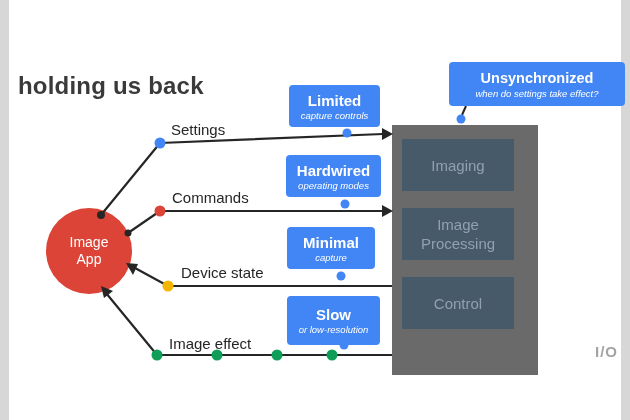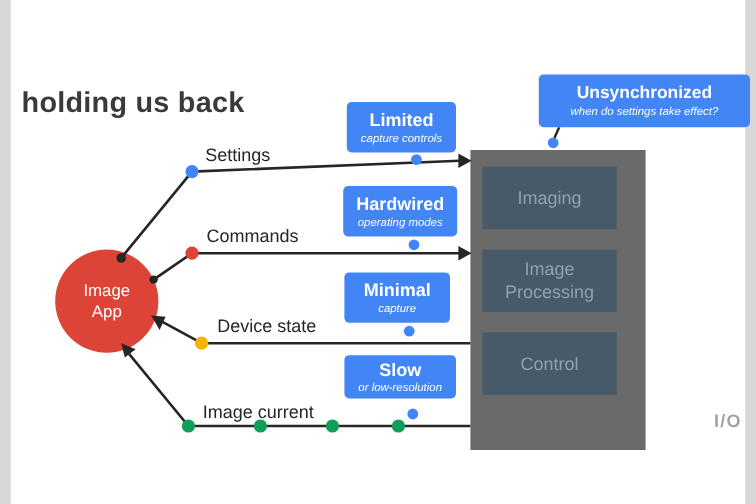--- a/index.html
+++ b/index.html
@@ -102,35 +102,35 @@
     <circle cx="341" cy="276" r="4.5" fill="#4285f4"></circle>
     <circle cx="344" cy="345" r="4.5" fill="#4285f4"></circle>
 
     <line x1="466" y1="106" x2="462" y2="115" stroke="#262626" stroke-width="2"></line>
     <circle cx="461" cy="119" r="4.5" fill="#4285f4"></circle>
   </svg>
 
   <div class="wire-label" style="left:171px;top:121px">Settings</div>
   <div class="wire-label" style="left:172px;top:189px">Commands</div>
   <div class="wire-label" style="left:181px;top:264px">Device state</div>
-  <div class="wire-label" style="left:169px;top:335px">Image current</div>
+  <div class="wire-label" style="left:169px;top:335px">Image effect</div>
 
   <div class="callout" style="left:286px;top:155px;width:95px;height:42px">
     <div class="callout-title">Hardwired</div>
     <div class="callout-sub">operating modes</div>
   </div>
   <div class="callout" style="left:289px;top:85px;width:91px;height:42px">
     <div class="callout-title">Limited</div>
     <div class="callout-sub">capture controls</div>
   </div>
   <div class="callout" style="left:287px;top:227px;width:88px;height:42px">
     <div class="callout-title">Minimal</div>
     <div class="callout-sub">capture</div>
   </div>
-  <div class="callout" style="left:287px;top:296px;width:93px;height:36px">
+  <div class="callout" style="left:287px;top:296px;width:93px;height:49px">
     <div class="callout-title">Slow</div>
     <div class="callout-sub">or low-resolution</div>
   </div>
   <div class="callout" style="left:449px;top:62px;width:176px;height:44px">
     <div class="callout-title" style="font-size:14.5px">Unsynchronized</div>
     <div class="callout-sub">when do settings take effect?</div>
   </div>
 
   <div class="io-logo">I/O</div>
 </div>

